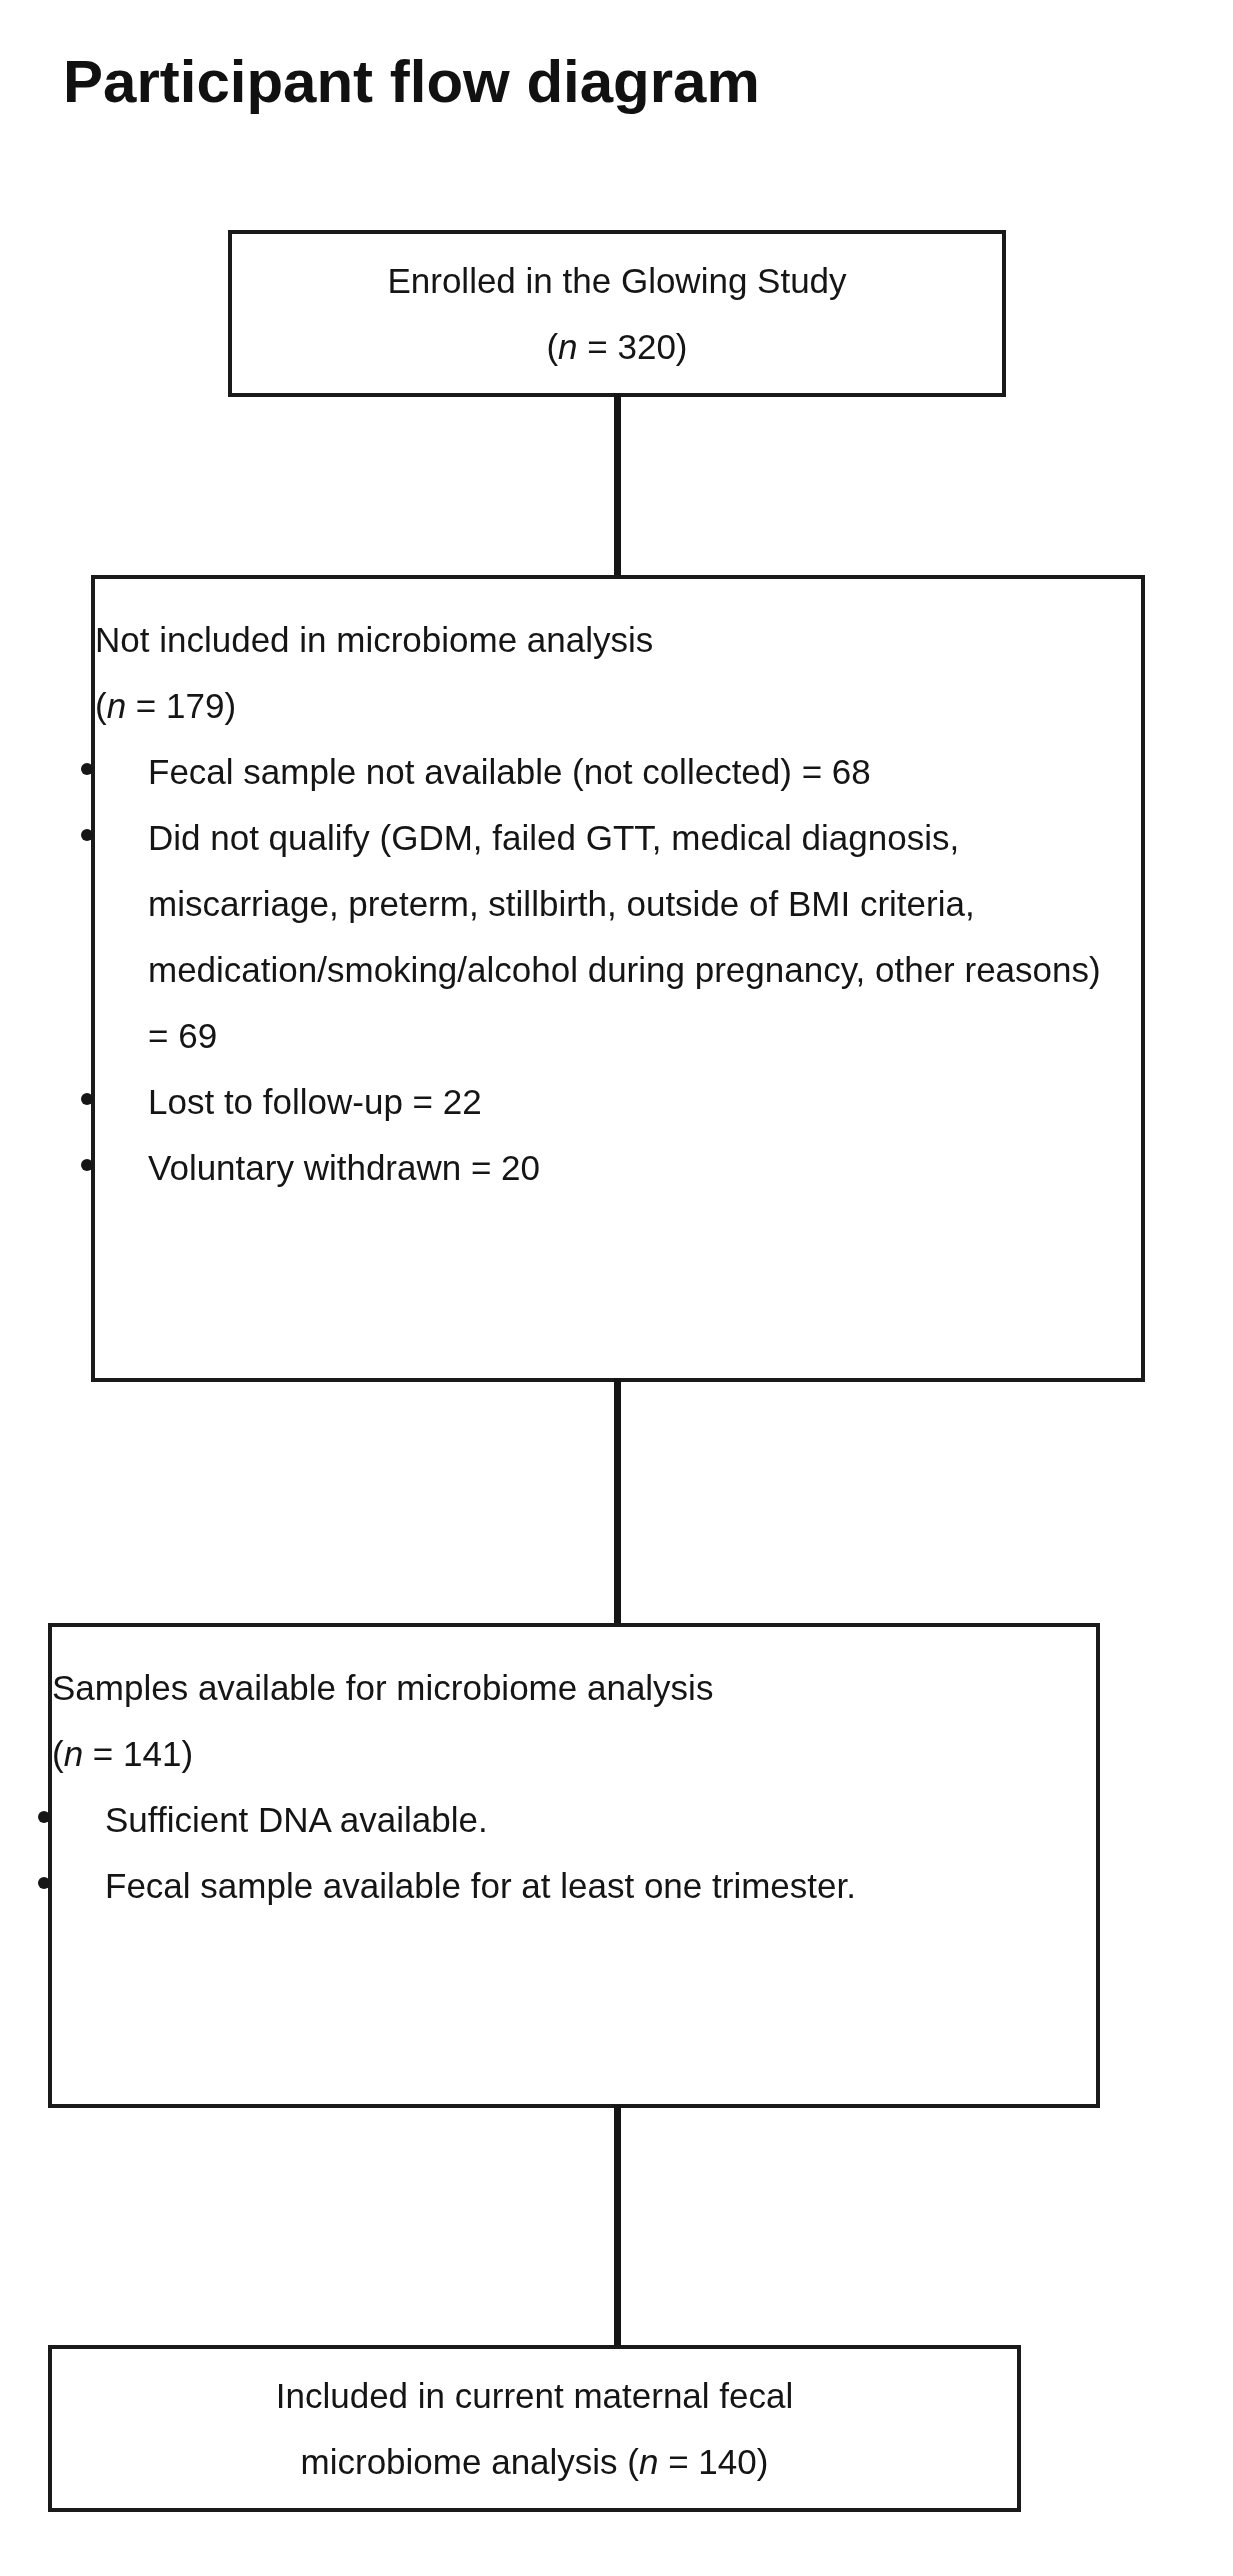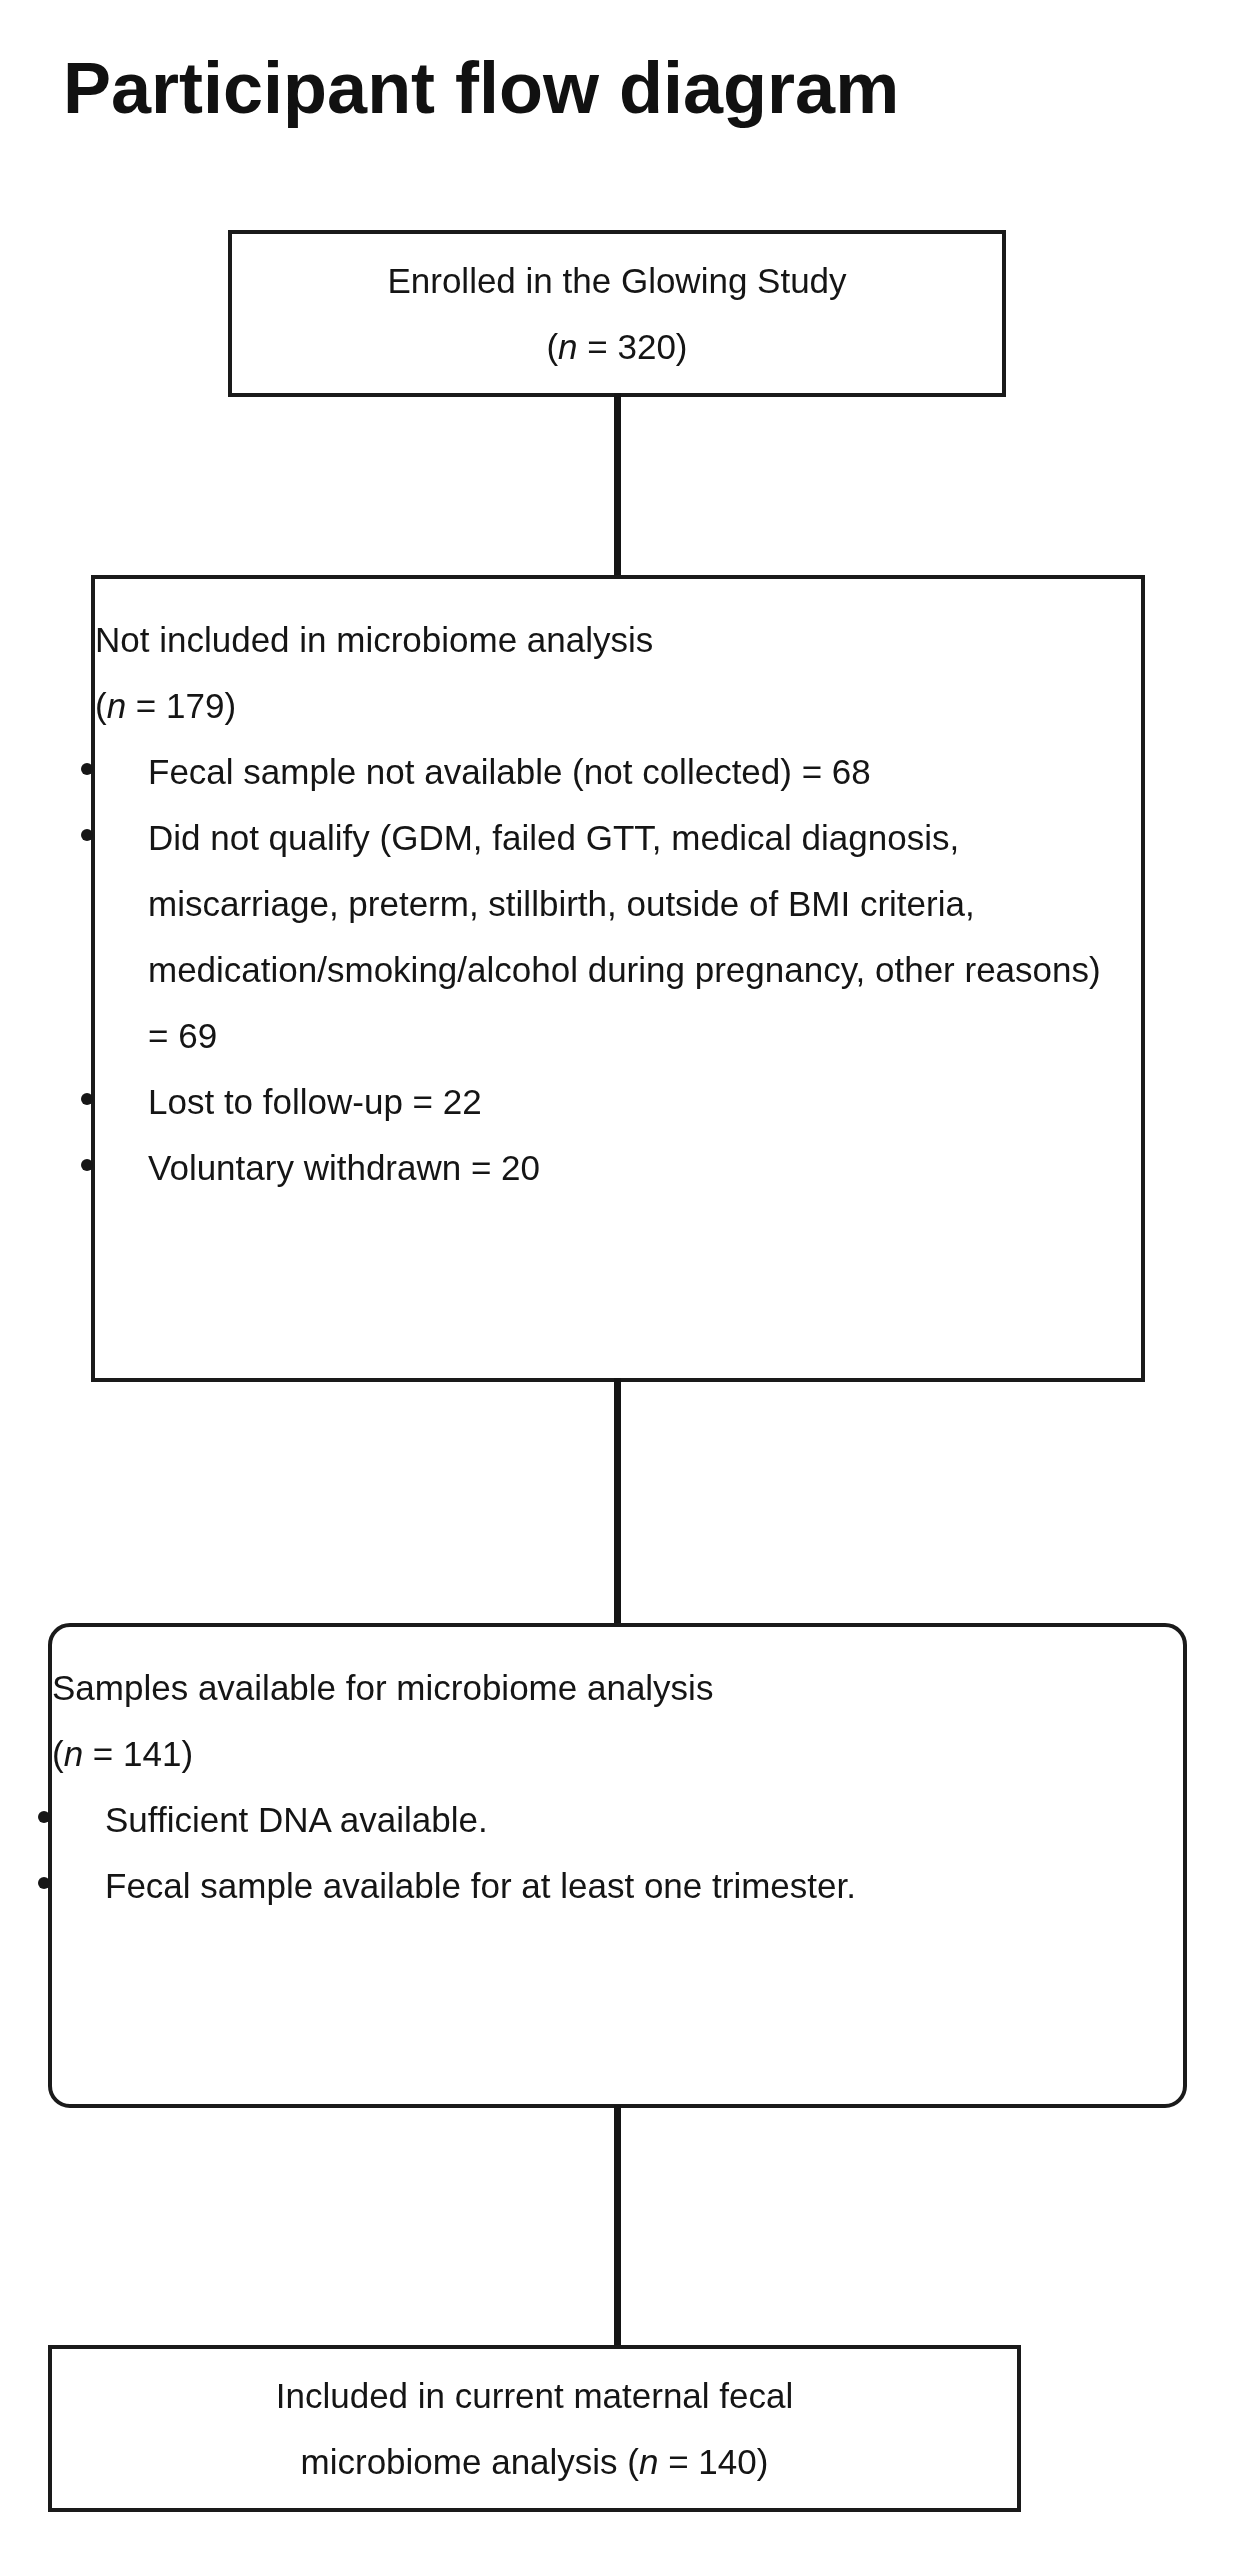--- a/index.html
+++ b/index.html
@@ -14,21 +14,21 @@
     background: #ffffff;
     color: #111111;
     font-family: "Liberation Sans", "DejaVu Sans", sans-serif;
     overflow: hidden;
   }
   .title {
     position: absolute;
     left: 63px;
     top: 52px;
     margin: 0;
-    font-size: 72px;
+    font-size: 60px;
     font-weight: bold;
     line-height: 1;
     letter-spacing: 0px;
     color: #111111;
     white-space: nowrap;
   }
   .flowbox {
     position: absolute;
     box-sizing: border-box;
     border: 4.6px solid #1a1a1a;
@@ -53,24 +53,23 @@
   #box-excluded {
     left: 91px;
     top: 575px;
     width: 1054px;
     height: 807px;
     padding-top: 28px;
   }
   #box-available {
     left: 48px;
     top: 1623px;
-    width: 1139px;
+    width: 1052px;
     height: 485px;
     padding-top: 28px;
-    border-radius: 22px;
   }
   #box-included {
     left: 48px;
     top: 2345px;
     width: 973px;
     height: 167px;
   }
   .box-header {
     text-align: left;
   }

